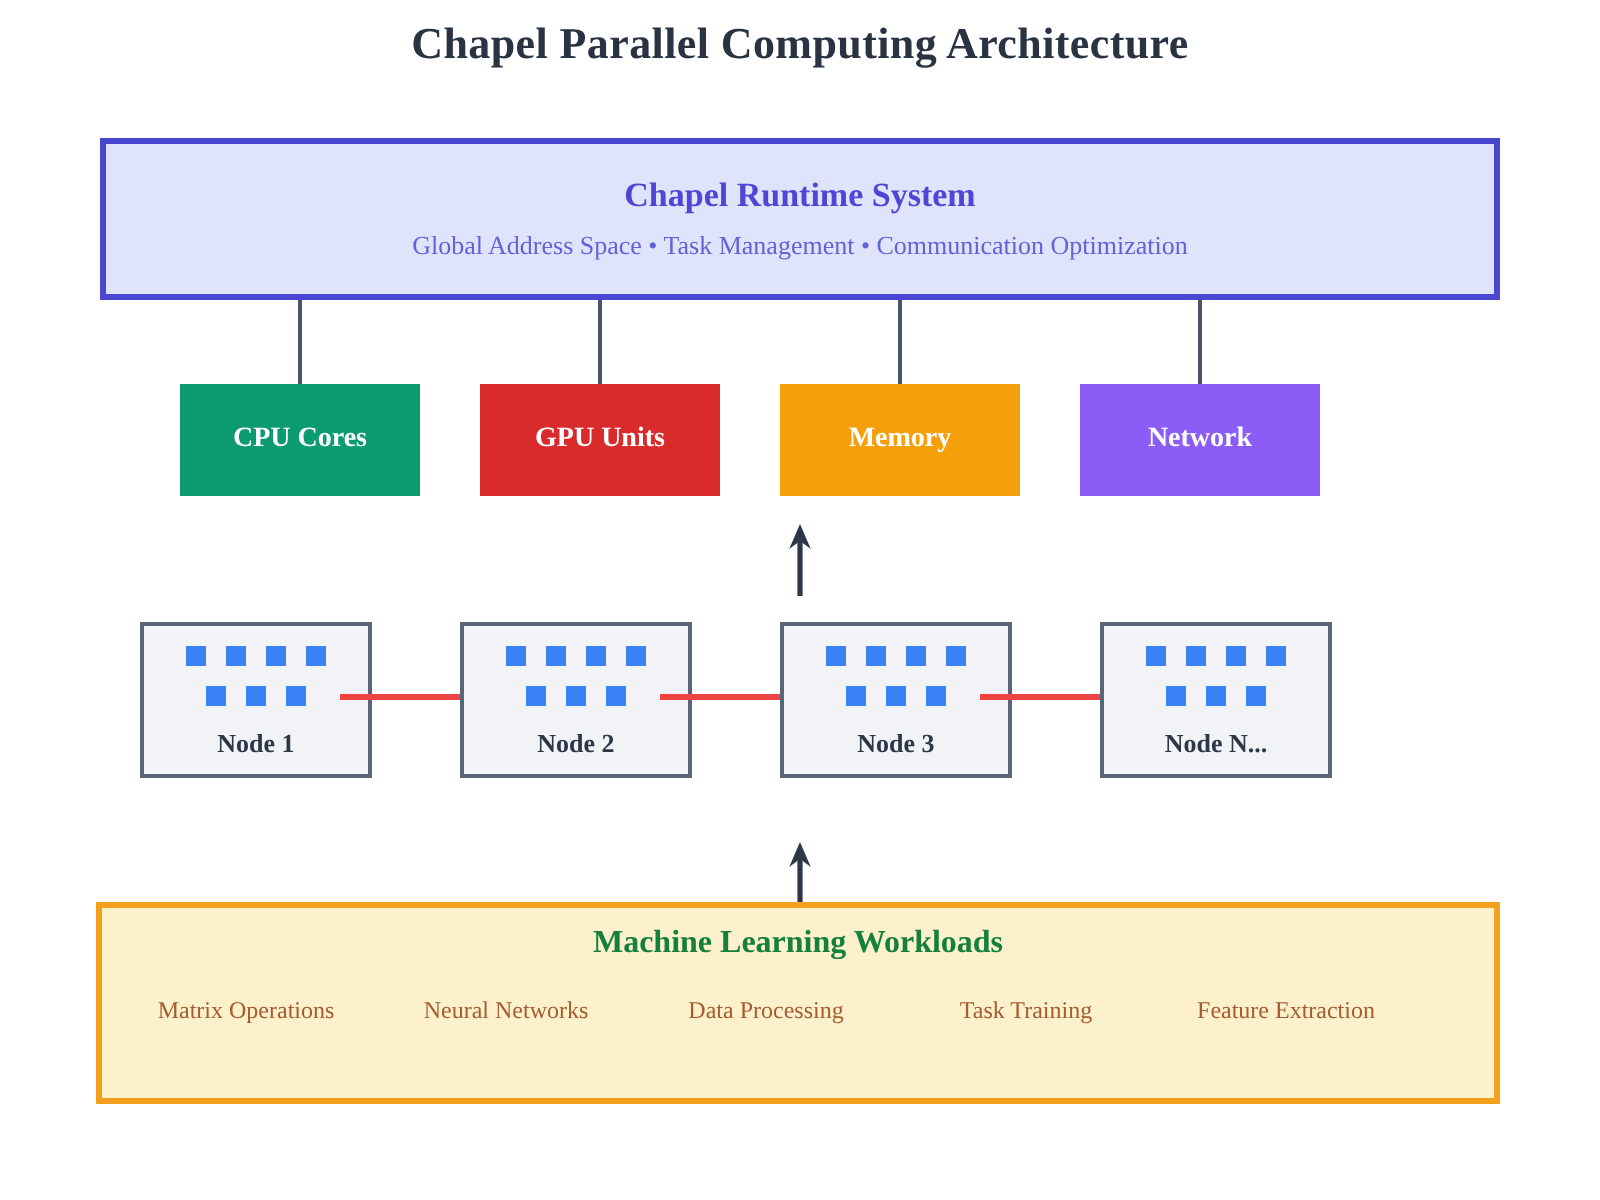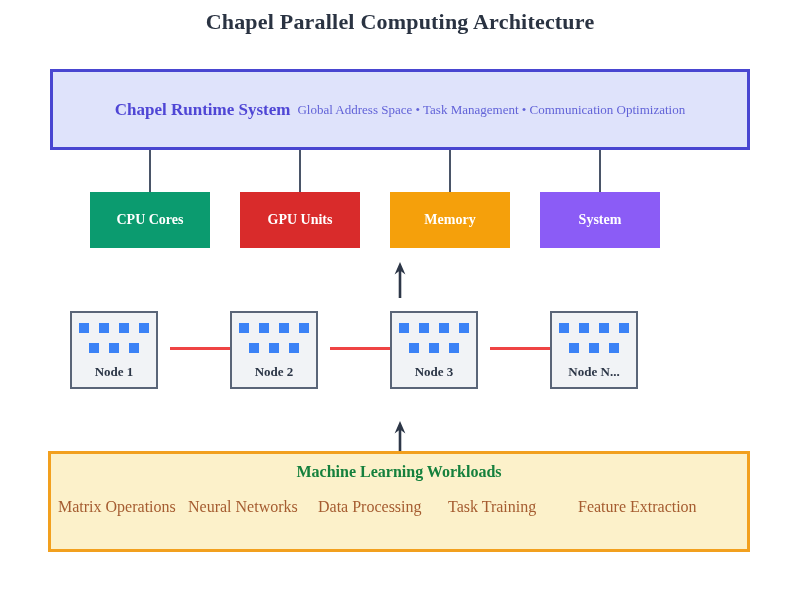--- a/index.html
+++ b/index.html
@@ -8,21 +8,21 @@
     font-family:Liberation Serif, serif;
   }
   .page-title{
     position:absolute;top:9px;left:0;width:800px;text-align:center;
     font-size:22px;font-weight:bold;color:#2a3342;letter-spacing:.2px;
   }
   
   .runtime-box{
     position:absolute;left:50px;top:69px;width:700px;height:81px;box-sizing:border-box;
     background:#dfe3fb;border:3px solid #4946d1;
-    display:flex;flex-direction:row;align-items:center;justify-content:center;gap:7px;
+    display:flex;flex-direction:column;align-items:center;justify-content:center;gap:7px;
   }
   .runtime-heading{font-size:17px;font-weight:bold;color:#4f46d5;}
   .runtime-subtitle{font-size:13px;color:#6263d8;}
   
   .vline{position:absolute;top:150px;width:2px;height:42px;background:#4a5568;}
   .vl-0{left:149px}.vl-1{left:299px}.vl-2{left:449px}.vl-3{left:599px}
   
   .res-box{
     position:absolute;top:192px;width:120px;height:56px;
     display:flex;align-items:center;justify-content:center;
@@ -31,21 +31,21 @@
   .res-cpu{left:90px;background:#0b9b6f;}
   .res-gpu{left:240px;background:#d92b2b;}
   .res-mem{left:390px;background:#f5a00b;}
   .res-net{left:540px;background:#8b5cf6;}
   
   .up-arrow{position:absolute;width:18px;}
   .arrow-1{left:391px;top:261px;height:38px;}
   .arrow-2{left:391px;top:420px;height:31px;}
   
   .node-box{
-    position:absolute;top:311px;width:88px;height:78px;box-sizing:border-box;
+    position:absolute;top:311px;width:116px;height:78px;box-sizing:border-box;
     background:#f1f3f6;border:2px solid #5a6578;
   }
   .nd-0{left:70px}.nd-1{left:230px}.nd-2{left:390px}.nd-3{left:550px}
   .node-squares{margin-top:10px;display:flex;flex-direction:column;gap:10px;align-items:center;}
   .sq-row{display:flex;gap:10px;justify-content:center;}
   .sq{width:10px;height:10px;background:#3b82f6;}
   .node-label{
     position:absolute;bottom:7px;left:0;width:100%;text-align:center;
     font-size:13px;font-weight:bold;color:#2d3748;
   }
@@ -57,21 +57,21 @@
     position:absolute;left:48px;top:451px;width:702px;height:101px;box-sizing:border-box;
     background:#fcf1ca;border:3px solid #f2a01e;
   }
   .workloads-heading{
     margin-top:9px;text-align:center;font-size:16px;font-weight:bold;color:#15803d;
   }
   .workload-items{
     margin-top:17px;display:flex;padding-left:7px;
   }
   .workload-item{
-    width:130px;font-size:16px;color:#a55c30;white-space:nowrap;
+    width:130px;text-align:center;font-size:12px;color:#a55c30;white-space:nowrap;
   }
 </style>
 </head>
 <body>
 
 <div class="canvas">
 
   <div class="page-title">Chapel Parallel Computing Architecture</div>
 
   <div class="runtime-box">
@@ -87,21 +87,21 @@
   <div class="res-box res-cpu">
     <span>CPU Cores</span>
   </div>
   <div class="res-box res-mem">
     <span>Memory</span>
   </div>
   <div class="res-box res-gpu">
     <span>GPU Units</span>
   </div>
   <div class="res-box res-net">
-    <span>System</span>
+    <span>Network</span>
   </div>
 
   <svg class="up-arrow arrow-1" viewBox="0 0 18 38">
     <line x1="9" y1="37" x2="9" y2="9" stroke="#2d3748" stroke-width="2.6"></line>
     <polygon points="9,1 3.6,13.5 9,9.5 14.4,13.5" fill="#2d3748"></polygon>
   </svg>
 
   <div class="node-box nd-0">
     <div class="node-squares">
         <div class="sq-row">

